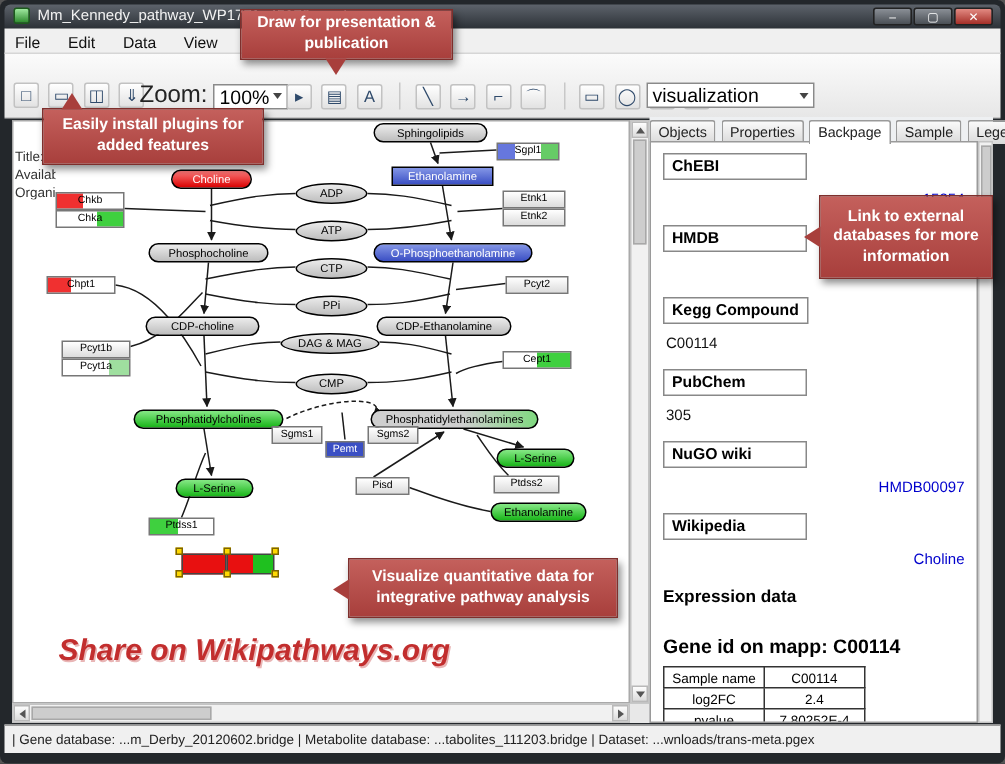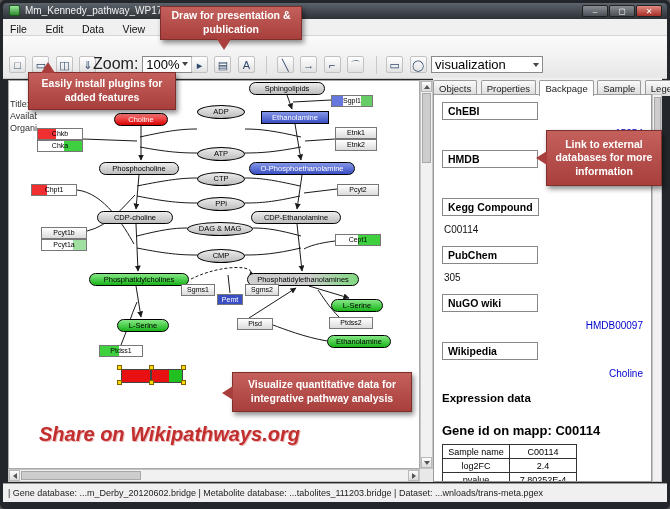--- a/index.html
+++ b/index.html
@@ -208,21 +208,21 @@
     <div class="node pill" style="left:88px;top:130px;width:76px;">CDP-choline</div>
     <div class="node pill green" style="left:80px;top:192px;width:100px;">Phosphatidylcholines</div>
     <div class="node pill" style="left:240px;top:1px;width:76px;">Sphingolipids</div>
     <div class="node blue" style="left:252px;top:30px;width:68px;">Ethanolamine</div>
     <div class="node pill blue" style="left:240px;top:81px;width:106px;">O-Phosphoethanolamine</div>
     <div class="node pill" style="left:242px;top:130px;width:90px;">CDP-Ethanolamine</div>
     <div class="node pill graygreen" style="left:238px;top:192px;width:112px;">Phosphatidylethanolamines</div>
     <div class="node pill green" style="left:108px;top:238px;width:52px;">L-Serine</div>
     <div class="node pill green" style="left:322px;top:218px;width:52px;">L-Serine</div>
     <div class="node pill green" style="left:318px;top:254px;width:64px;">Ethanolamine</div>
-    <div class="node ell" style="left:188px;top:24px;width:48px;">ADP</div>
+    <div class="node ell" style="left:188px;top:41px;width:48px;">ADP</div>
     <div class="node ell" style="left:188px;top:66px;width:48px;">ATP</div>
     <div class="node ell" style="left:188px;top:91px;width:48px;">CTP</div>
     <div class="node ell" style="left:188px;top:116px;width:48px;">PPi</div>
     <div class="node ell" style="left:178px;top:141px;width:66px;">DAG &amp; MAG</div>
     <div class="node ell" style="left:188px;top:168px;width:48px;">CMP</div>
 
     <div class="node gene" style="left:28px;top:47px;width:46px;background:linear-gradient(to right,#f03030 0 40%,#fff 40%);">Chkb</div>
     <div class="node gene" style="left:28px;top:59px;width:46px;background:linear-gradient(to right,#fff 0 60%,#3fd03f 60%);">Chka</div>
     <div class="node gene" style="left:22px;top:103px;width:46px;background:linear-gradient(to right,#f03030 0 35%,#fff 35%);">Chpt1</div>
     <div class="node gene" style="left:32px;top:146px;width:46px;">Pcyt1b</div>

